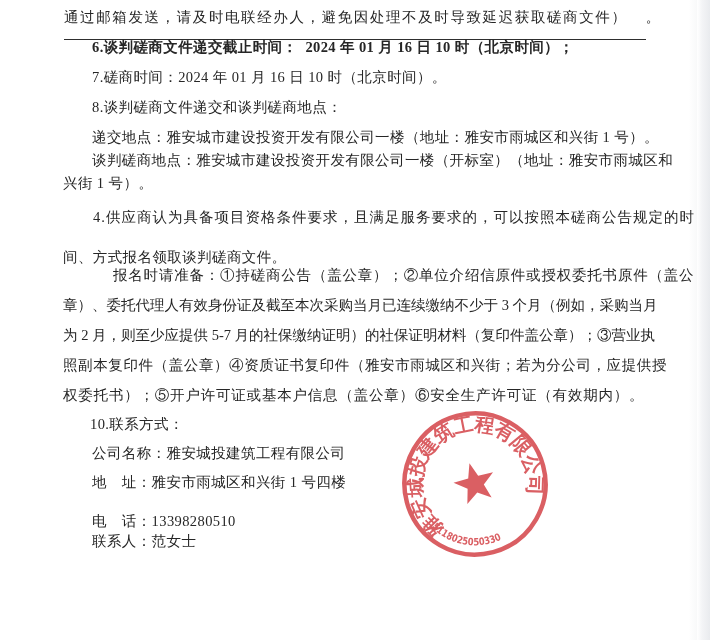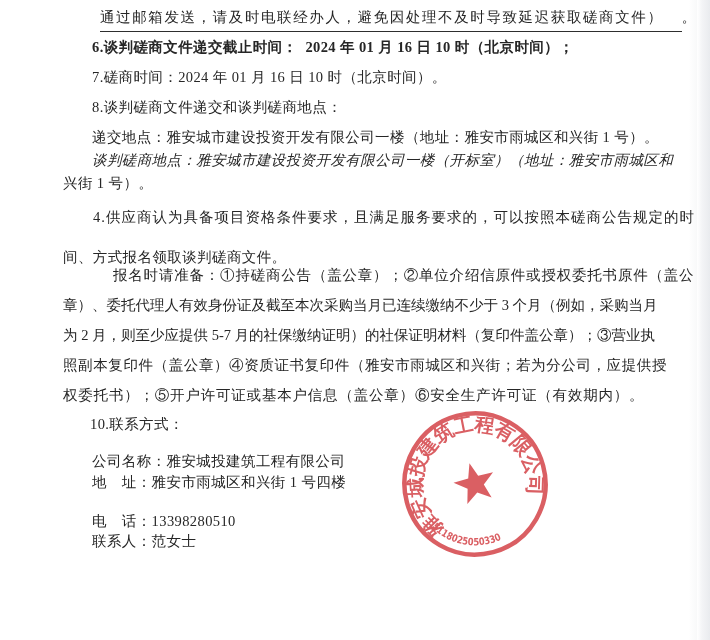--- a/index.html
+++ b/index.html
@@ -19,22 +19,21 @@
     position:absolute;
     font-size:14.5px;
     line-height:20px;
     letter-spacing:0.4px;
     white-space:pre;
     font-weight:500;
   }
   .underlined{
     border-bottom:1.6px solid #2e2e2e;
     padding-right:18px;
-    padding-bottom:6px;
-    margin-left:36px;
+    padding-bottom:14px;
   }
   .scan-edge{
     position:absolute;top:0;right:0;width:13px;height:100%;
     background:linear-gradient(to right,#ffffff 0%,#f3f4f6 40%,#e9ebee 100%);
   }
   .seal{
     position:absolute;
     left:383px;top:392px;width:184px;height:184px;
     opacity:0.88;
   }
@@ -50,31 +49,31 @@
 </head>
 <body>
 
 <div class="page">
   <div id="lines-container">
       <div class="doc-line" style="top: 7px; left: 64px; letter-spacing: 1.6px;"><span class="underlined">通过邮箱发送，请及时电联经办人，避免因处理不及时导致延迟获取磋商文件）</span><span>。</span></div>
       <div class="doc-line" style="top: 37px; left: 92px; font-weight: bold;">6.谈判磋商文件递交截止时间：  2024 年 01 月 16 日 10 时（北京时间）；</div>
       <div class="doc-line" style="top: 67px; left: 92px;">7.磋商时间：2024 年 01 月 16 日 10 时（北京时间）。</div>
       <div class="doc-line" style="top: 97px; left: 92px;">8.谈判磋商文件递交和谈判磋商地点：</div>
       <div class="doc-line" style="top: 127px; left: 92px;">递交地点：雅安城市建设投资开发有限公司一楼（地址：雅安市雨城区和兴街 1 号）。</div>
-      <div class="doc-line" style="top: 150px; left: 92px; font-style: italic;">谈判磋商地点：雅安城市建设投资开发有限公司一楼（开标室）（地址：雅安市雨城区和</div>
+      <div class="doc-line" style="top: 150px; left: 92px;">谈判磋商地点：雅安城市建设投资开发有限公司一楼（开标室）（地址：雅安市雨城区和</div>
       <div class="doc-line" style="top: 173px; left: 63px;">兴街 1 号）。</div>
       <div class="doc-line" style="top: 207px; left: 93px; letter-spacing: 1px;">4.供应商认为具备项目资格条件要求，且满足服务要求的，可以按照本磋商公告规定的时</div>
       <div class="doc-line" style="top: 247px; left: 63px; text-align: right;">间、方式报名领取谈判磋商文件。</div>
       <div class="doc-line" style="top: 265px; left: 113px; letter-spacing: 0.8px;">报名时请准备：①持磋商公告（盖公章）；②单位介绍信原件或授权委托书原件（盖公</div>
       <div class="doc-line" style="top: 295px; left: 63px; letter-spacing: 0px;">章）、委托代理人有效身份证及截至本次采购当月已连续缴纳不少于 3 个月（例如，采购当月</div>
       <div class="doc-line" style="top: 325px; left: 63px; letter-spacing: 0px;">为 2 月，则至少应提供 5-7 月的社保缴纳证明）的社保证明材料（复印件盖公章）；③营业执</div>
       <div class="doc-line" style="top: 355px; left: 63px; letter-spacing: 0.6px;">照副本复印件（盖公章）④资质证书复印件（雅安市雨城区和兴街；若为分公司，应提供授</div>
       <div class="doc-line" style="top: 385px; left: 63px; letter-spacing: 0.8px;">权委托书）；⑤开户许可证或基本户信息（盖公章）⑥安全生产许可证（有效期内）。</div>
       <div class="doc-line" style="top: 414px; left: 90px;">10.联系方式：</div>
-      <div class="doc-line" style="top: 443px; left: 92px; margin-top: 8px;">公司名称：雅安城投建筑工程有限公司</div>
+      <div class="doc-line" style="top: 443px; left: 92px;">公司名称：雅安城投建筑工程有限公司</div>
       <div class="doc-line" style="top: 472px; left: 92px;">地　址：雅安市雨城区和兴街 1 号四楼</div>
       <div class="doc-line" style="top: 511px; left: 92px;">电　话：13398280510</div>
       <div class="doc-line" style="top: 531px; left: 92px;">联系人：范女士</div>
     </div>
 
   <svg class="seal" viewBox="0 0 180 180" xmlns="http://www.w3.org/2000/svg">
     <g transform="rotate(-15 90 90)">
       <circle cx="90" cy="90" r="69" fill="none" stroke-width="4.4" stroke="#d5494e"></circle>
       <path id="sealArcTop" d="M 50.2 123.4 A 52 52 0 1 1 129.8 123.4" fill="none"></path>
       <path id="sealArcBottom" d="M 38 120 A 60 60 0 0 0 105.5 148" fill="none"></path>

